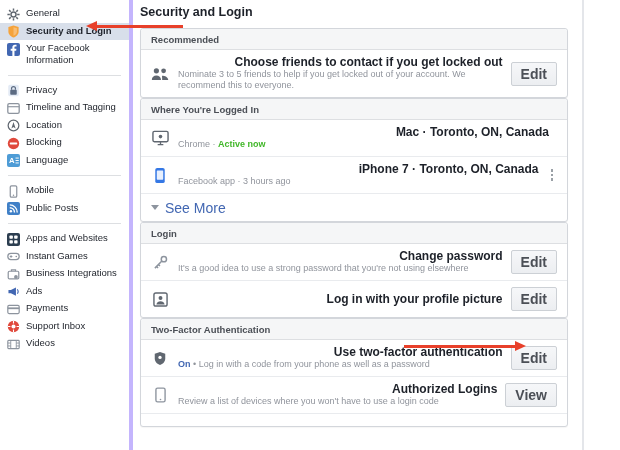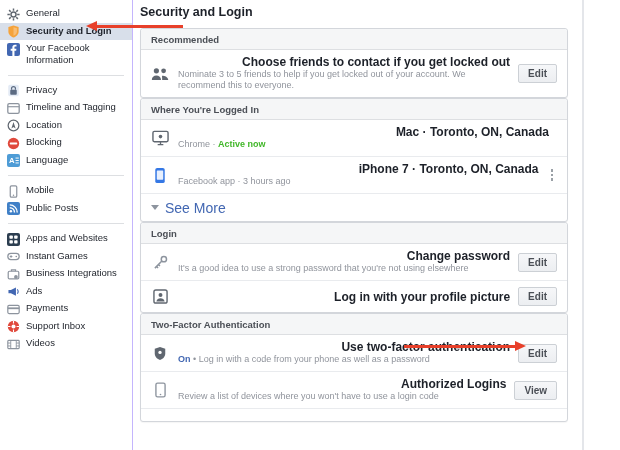--- a/index.html
+++ b/index.html
@@ -3,21 +3,21 @@
 <meta charset="utf-8">
 <style>
   html,body{margin:0;padding:0;}
   body{
     width:620px;height:450px;position:relative;overflow:hidden;
     background:#fff;font-family:"Liberation Sans",sans-serif;
     -webkit-font-smoothing:antialiased;color:#1d2129;
   }
   
   .sidebar{position:absolute;left:0;top:0;width:133px;height:450px;background:#fff;
-    border-right:1px solid #c4b5fd;box-sizing:border-box;padding-top:5px;}
+    border-right:4px solid #c4b5fd;box-sizing:border-box;padding-top:5px;}
   .side-item{display:flex;align-items:flex-start;gap:6px;padding:2px 4px 2px 7px;
     font-size:9.5px;line-height:1.3;color:#1d2129;cursor:pointer;}
   .side-item.selected{background:#d8dfea;font-weight:bold;}
   .sicon{flex:0 0 13px;width:13px;height:13px;margin-top:.5px;}
   .sicon svg{width:100%;height:100%;display:block;}
   .side-divider{height:1px;background:#dddfe2;margin:6px 8px;}
   
   .main{position:absolute;left:140px;top:0;width:428px;}
   .page-title{font-size:12.5px;font-weight:bold;margin:5px 0 9px 0;color:#1d2129;}
   .card{border:1px solid #d3d6db;border-radius:3px;background:#fff;
@@ -26,21 +26,21 @@
     font-size:9.5px;font-weight:bold;color:#4b4f56;border-radius:3px 3px 0 0;}
   .row{display:flex;align-items:center;padding:6px 10px;border-bottom:1px solid #e9ebee;}
   .row:last-child{border-bottom:none;}
   .row-icon{flex:0 0 18px;width:18px;margin-right:9px;display:flex;justify-content:center;align-items:center;}
   .row-icon svg{display:block;}
   .row-text{flex:1;min-width:0;padding-right:8px;}
   .row-title{font-size:12px;font-weight:bold;line-height:12px;color:#1d2129;text-align:right;}
   .row-sub{font-size:9px;line-height:11px;color:#90949c;margin-top:1px;}
   .status-green{color:#42b72a;font-weight:bold;}
   .status-blue{color:#4267b2;font-weight:bold;}
-  .btn{flex:0 0 auto;font-family:inherit;font-size:10px;font-weight:bold;color:#4b4f56;
+  .btn{flex:0 0 auto;font-family:inherit;font-size:14px;font-weight:bold;color:#4b4f56;
     background:linear-gradient(#f6f7f9,#eceef1);border:1px solid #ccd0d5;border-radius:2px;
     padding:3px 9px;cursor:pointer;}
   .see-more-row{display:flex;align-items:center;gap:6px;padding:5.5px 10px;cursor:pointer;}
   .see-more-label{font-size:14px;font-weight:normal;color:#4267b2;}
   .tri-down{width:0;height:0;border-left:4px solid transparent;border-right:4px solid transparent;
     border-top:5px solid #8d949e;}
   .dots{display:flex;flex-direction:column;gap:2px;padding:3px 4px;cursor:pointer;}
   .dots i{width:2.5px;height:2.5px;background:#9aa0a6;display:block;}
   
   .arrow{position:absolute;height:11px;z-index:5;pointer-events:none;}

